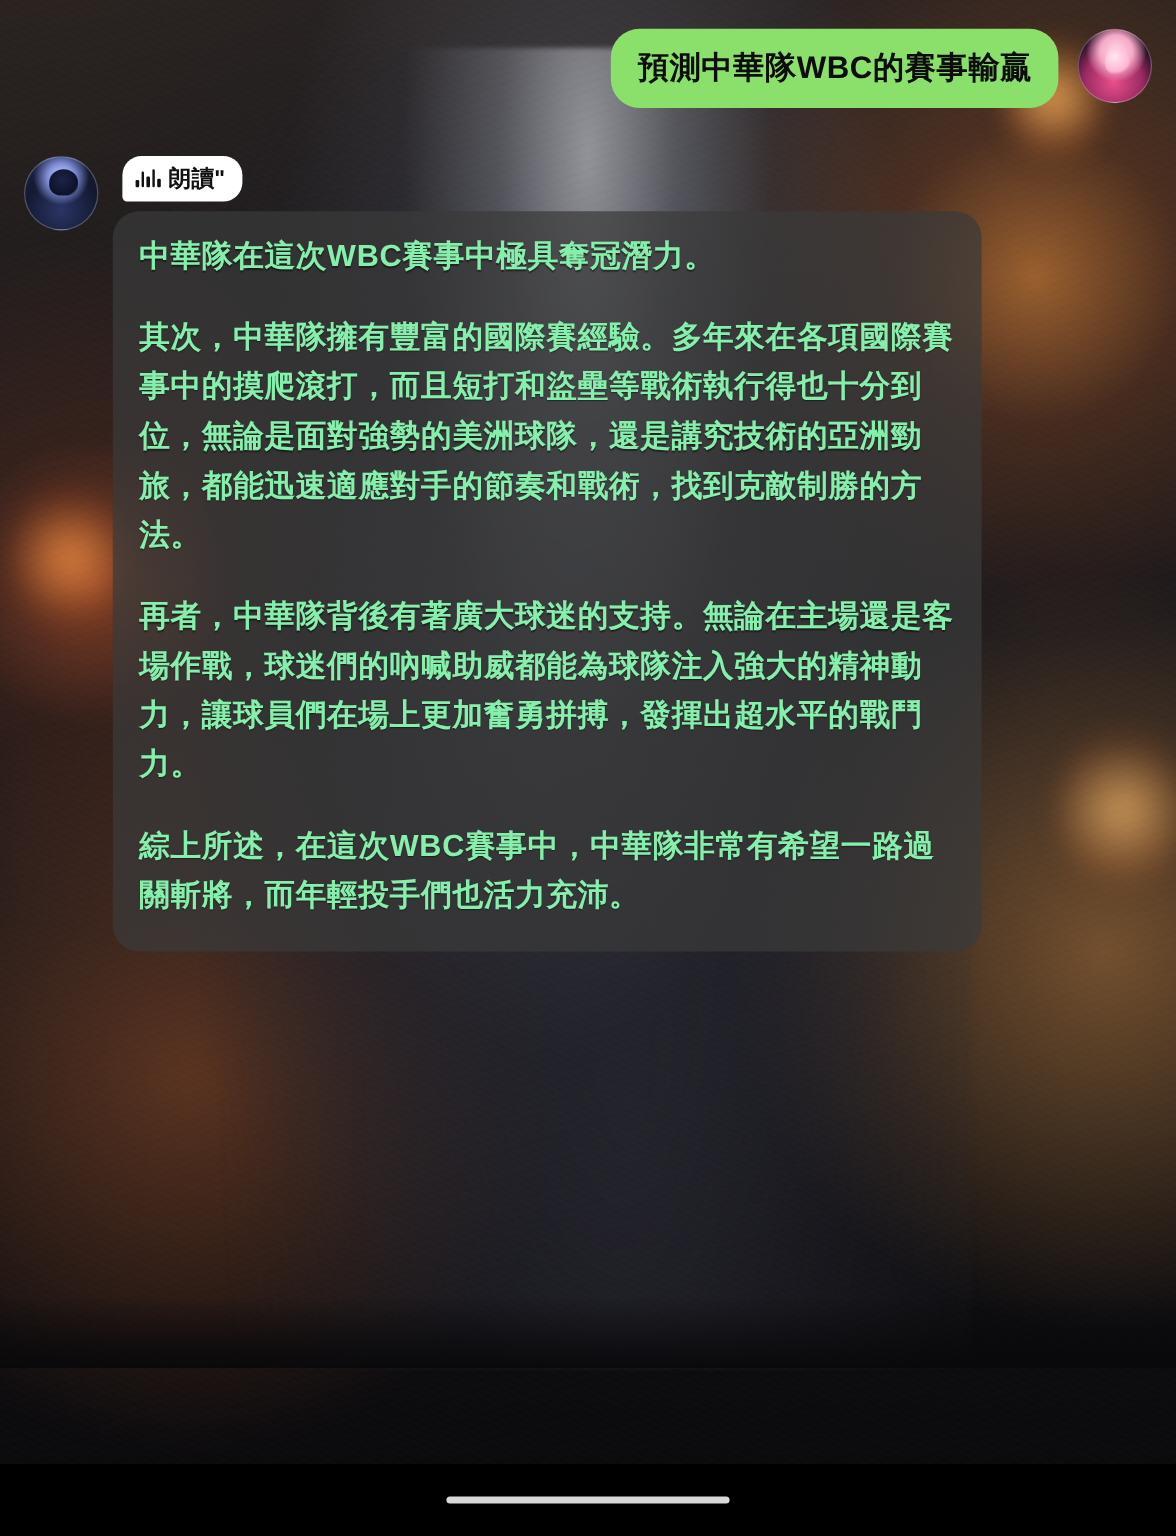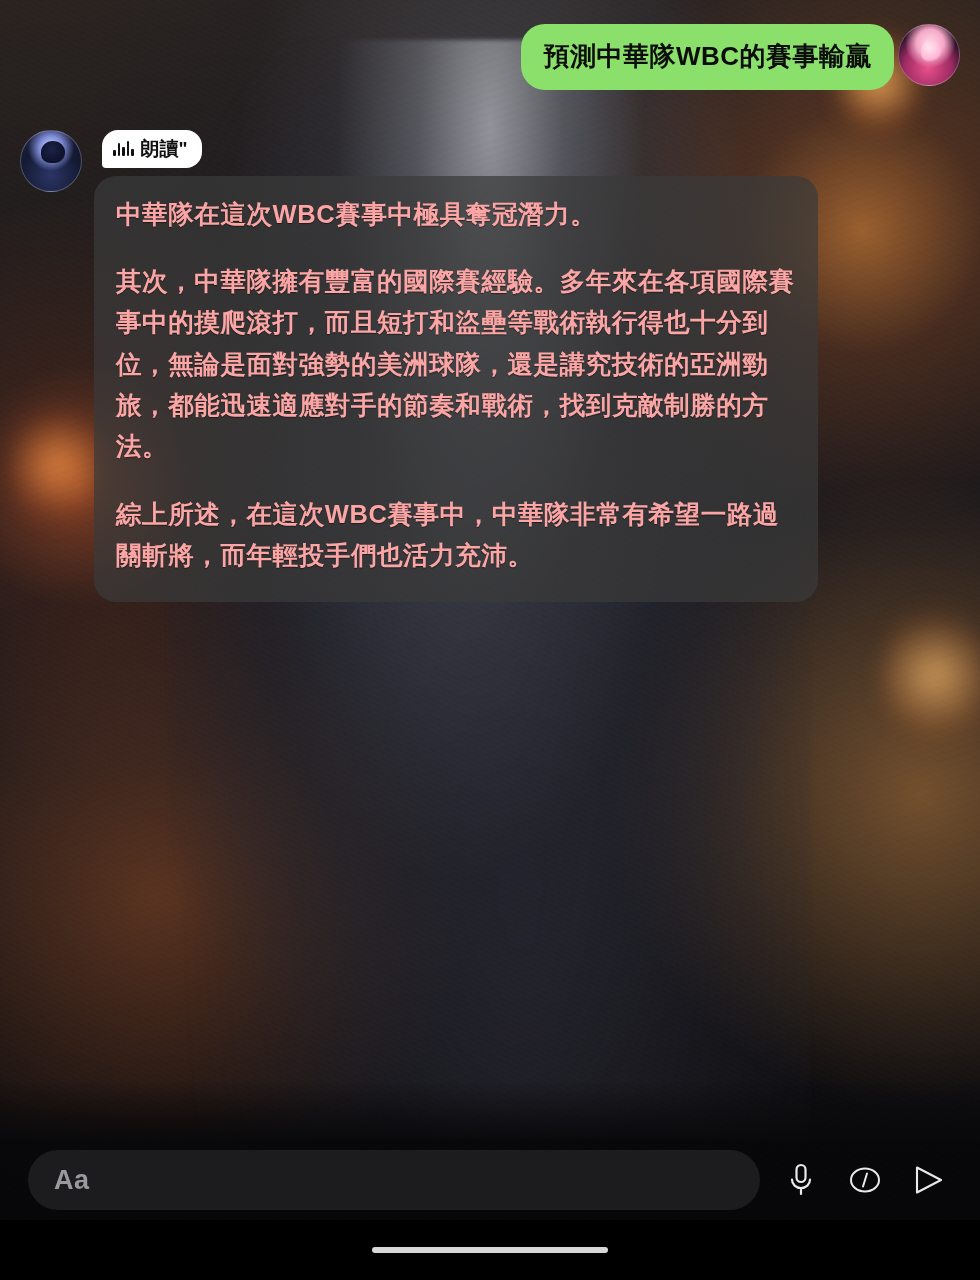--- a/index.html
+++ b/index.html
@@ -66,21 +66,21 @@
     left: 0; right: 0; top: 0;
     height: 1140px;
     padding: 24px 20px 0 20px;
   }
 
   
   .row-user {
     display: flex;
     justify-content: flex-end;
     align-items: flex-start;
-    gap: 4px;
+    gap: 16px;
   }
   .bubble-user {
     background: #8ae06b;
     color: #0d0d0d;
     font-size: 26px;
     font-weight: 700;
     letter-spacing: 0.5px;
     line-height: 1.3;
     padding: 16px 22px;
     border-radius: 24px;
@@ -169,21 +169,21 @@
     border-radius: 22px;
     padding: 18px 22px 26px 22px;
     color: #ffffff;
     width: 724px;
   }
   .bubble-bot p {
     font-size: 25.5px;
     line-height: 1.62;
     letter-spacing: 0.6px;
     font-weight: 700;
-    color: #fca5a5;
+    color: #86efac;
     text-shadow: 0 1px 1px rgba(0,0,0,0.45);
   }
   .bubble-bot p + p { margin-top: 26px; }
 
   
   .composer {
     position: absolute;
     left: 0; right: 0;
     bottom: 60px;
     height: 80px;
@@ -275,56 +275,29 @@
               <i></i>
               <i></i>
               <i></i>
           </span>
           <span>朗讀"</span>
         </div>
 
         <div class="bubble-bot">
           <p>中華隊在這次WBC賽事中極具奪冠潛力。</p>
           <p>其次，中華隊擁有豐富的國際賽經驗。多年來在各項國際賽事中的摸爬滾打，而且短打和盜壘等戰術執行得也十分到位，無論是面對強勢的美洲球隊，還是講究技術的亞洲勁旅，都能迅速適應對手的節奏和戰術，找到克敵制勝的方法。</p>
+          <p>再者，中華隊背後有著廣大球迷的支持。無論在主場還是客場作戰，球迷們的吶喊助威都能為球隊注入強大的精神動力，讓球員們在場上更加奮勇拼搏，發揮出超水平的戰鬥力。</p>
           <p>綜上所述，在這次WBC賽事中，中華隊非常有希望一路過關斬將，而年輕投手們也活力充沛。</p>
         </div>
 
       </div>
     </div>
 
   </div>
 
   <div class="bottom-fade"></div>
 
-  <div class="composer">
-
-    <div class="input-pill">
-      <span class="ph">Aa</span>
-    </div>
-
-    <div class="icon-btn">
-      <svg width="26" height="34" viewBox="0 0 26 34" fill="none" stroke="currentColor" stroke-width="2.2" stroke-linecap="round">
-        <rect x="8.5" y="2" width="9" height="17" rx="4.5"></rect>
-        <path d="M4 16.5c0 5 4 8.5 9 8.5s9-3.5 9-8.5"></path>
-        <path d="M13 25v6"></path>
-      </svg>
-    </div>
-
-    <div class="icon-btn">
-      <svg width="34" height="34" viewBox="0 0 34 34" fill="none" stroke="currentColor" stroke-width="2" stroke-linecap="round">
-        <ellipse cx="17" cy="17" rx="14" ry="11.5"></ellipse>
-        <path d="M19 10.5l-4 13"></path>
-      </svg>
-    </div>
-
-    <div class="icon-btn">
-      <svg width="34" height="34" viewBox="0 0 34 34" fill="none" stroke="currentColor" stroke-width="2.1" stroke-linejoin="round" stroke-linecap="round">
-        <path d="M5 4.5L29 17 5 29.5V4.5z"></path>
-      </svg>
-    </div>
-
-  </div>
 
   <div class="home-bar-wrap">
     <div class="home-bar"></div>
   </div>
 
 </div>
 
 </body></html>

